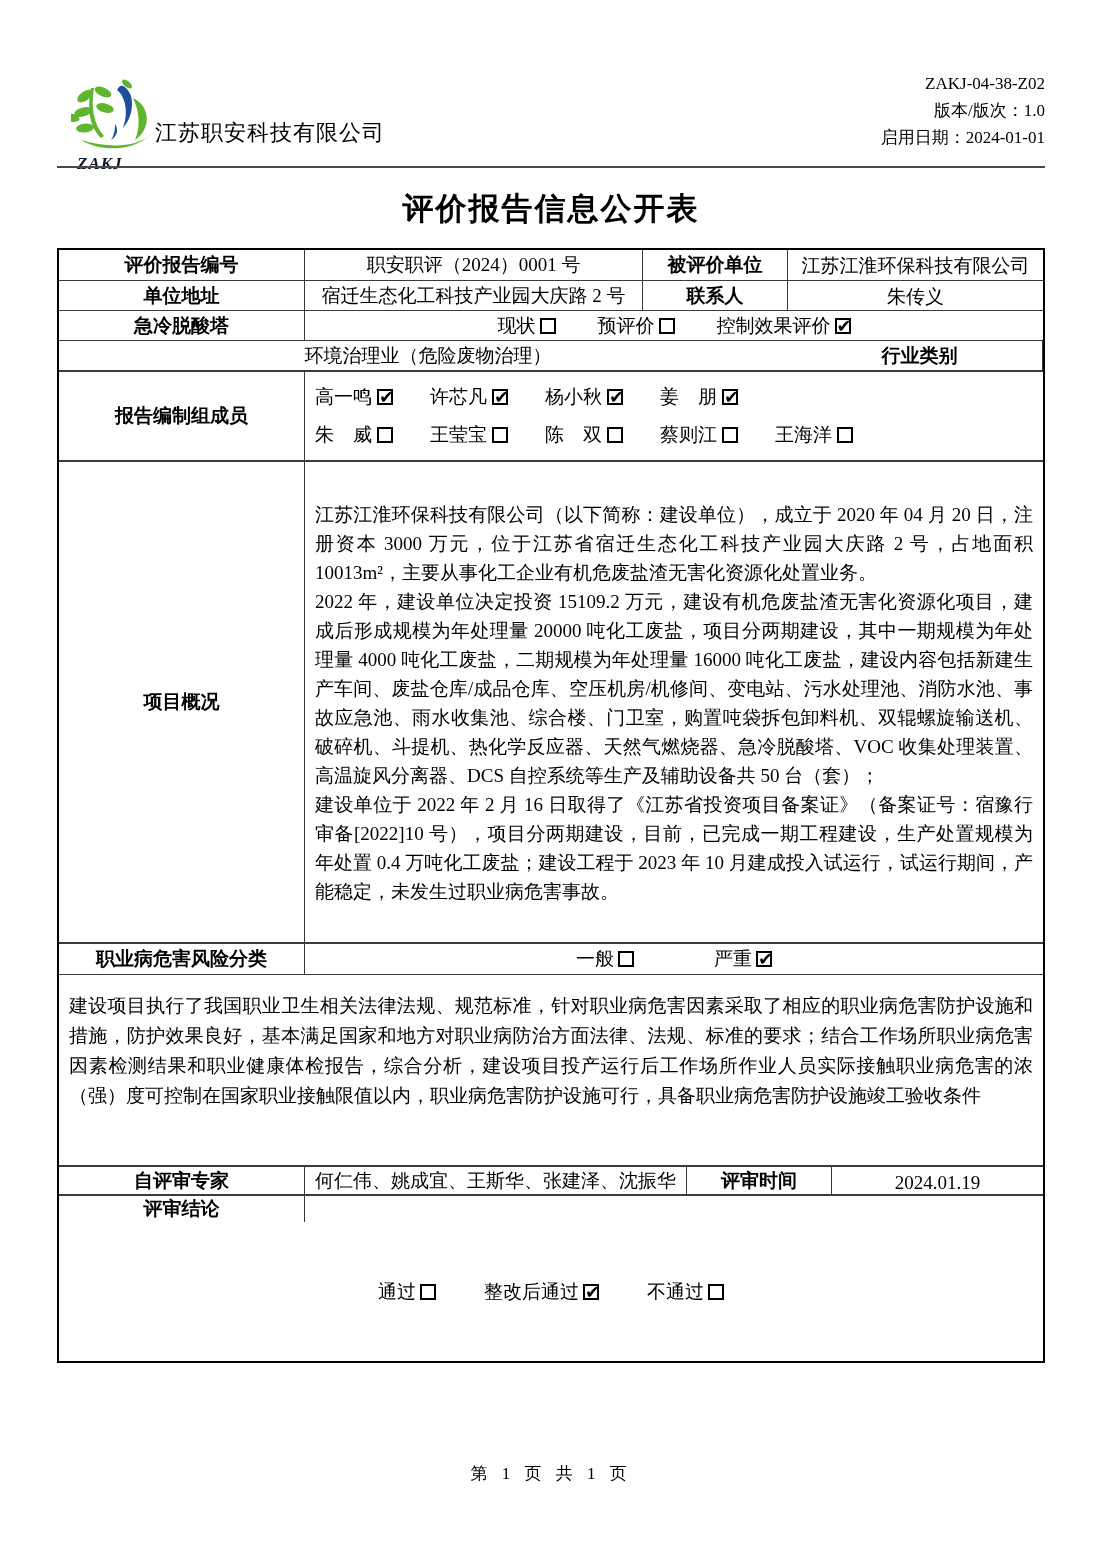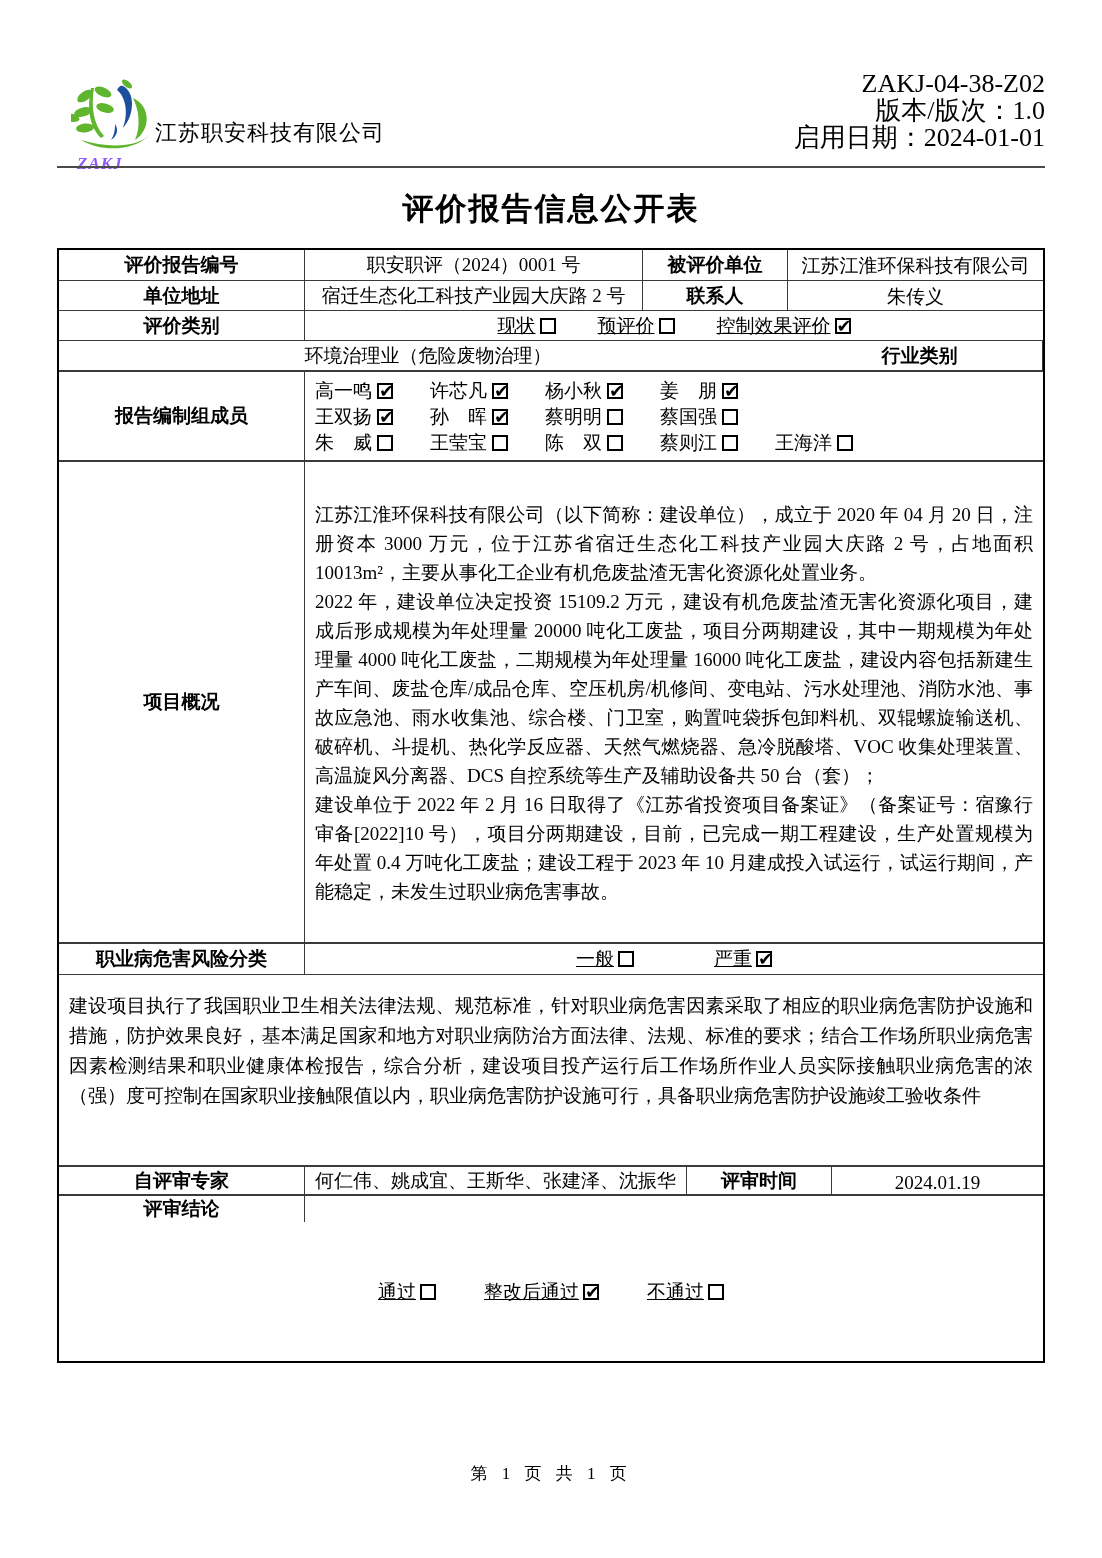--- a/index.html
+++ b/index.html
@@ -10,30 +10,30 @@
     color:#000;
     position:relative;
   }
   .page { position:absolute; inset:0; }
 
   
   .header { position:absolute; left:57px; right:57px; top:70px; height:98px; }
   .logo { position:absolute; left:14px; top:8px; width:100px; height:76px; }
   .logo-text {
     position:absolute; left:20px; top:84px;
-    font-style:italic; font-weight:bold; color:#8b5cf6;
+    font-style:italic; font-weight:bold; color:#0f172a;
     font-size:17px; letter-spacing:1px;
   }
   .company {
     position:absolute; left:98px; top:48px;
     font-size:22px; letter-spacing:1px;
   }
   .doc-meta {
     position:absolute; right:0; top:0;
-    text-align:right; font-size:26px; line-height:27px;
+    text-align:right; font-size:17px; line-height:27px;
   }
   .header-rule {
     position:absolute; left:57px; right:57px; top:166px;
     height:2px; background:#4a4a4a; border:none;
   }
 
   
   .title {
     position:absolute; left:0; right:0; top:188px;
     text-align:center; font-size:31px; font-weight:bold;
@@ -73,21 +73,21 @@
   .cb {
     display:inline-block; width:16px; height:16px;
     border:2px solid #000; position:relative;
     vertical-align:-2px; margin-left:4px; background:#fff;
   }
   .cb.checked::after {
     content:"✔"; position:absolute; left:0px; top:-5px;
     font-size:18px; font-weight:bold; color:#000;
     font-family:"DejaVu Sans",sans-serif;
   }
-  .optgroup { display:flex; justify-content:center; align-items:center; width:100%;text-decoration:underline; }
+  .optgroup { display:flex; justify-content:center; align-items:center; width:100%; }
   .optgroup .opt { white-space:nowrap; }
   .gap42 .opt + .opt { margin-left:42px; }
   .gap80 .opt + .opt { margin-left:80px; }
   .gap48 .opt + .opt { margin-left:48px; }
 
   
   .members { flex:1; display:flex; flex-direction:column; justify-content:space-around; padding:6px 8px 6px 10px; }
   .m-line { display:flex; }
   .member { display:inline-flex; align-items:center; width:115px; }
   .m-name { display:inline-block; min-width:58px; white-space:pre; }
@@ -158,21 +158,21 @@
     </div>
 
     <div class="row h30">
       <div class="cell c-label">单位地址</div>
       <div class="cell c-v1">宿迁生态化工科技产业园大庆路 2 号</div>
       <div class="cell c-l2">联系人</div>
       <div class="cell c-v2">朱传义</div>
     </div>
 
     <div class="row h30">
-      <div class="cell c-label">评价类别</div>
+      <div class="cell c-label">急冷脱酸塔</div>
       <div class="cell c-val">
         <span class="optgroup gap42">
           <span class="opt"><span>现状</span><span class="cb"></span></span>
           <span class="opt"><span>预评价</span><span class="cb"></span></span>
           <span class="opt"><span>控制效果评价</span><span class="cb checked"></span></span>
         </span>
       </div>
     </div>
 
     <div class="row h30">
@@ -192,38 +192,20 @@
               <span class="m-name">许芯凡</span>
               <span class="cb checked"></span>
             </span>
           <span class="member">
               <span class="m-name">杨小秋</span>
               <span class="cb checked"></span>
             </span>
           <span class="member">
               <span class="m-name">姜　朋</span>
               <span class="cb checked"></span>
-            </span>
-        </div>
-        <div class="m-line">
-          <span class="member">
-              <span class="m-name">王双扬</span>
-              <span class="cb checked"></span>
-            </span>
-          <span class="member">
-              <span class="m-name">孙　晖</span>
-              <span class="cb checked"></span>
-            </span>
-          <span class="member">
-              <span class="m-name">蔡明明</span>
-              <span class="cb"></span>
-            </span>
-          <span class="member">
-              <span class="m-name">蔡国强</span>
-              <span class="cb"></span>
             </span>
         </div>
         <div class="m-line">
           <span class="member">
               <span class="m-name">朱　威</span>
               <span class="cb"></span>
             </span>
           <span class="member">
               <span class="m-name">王莹宝</span>
               <span class="cb"></span>

